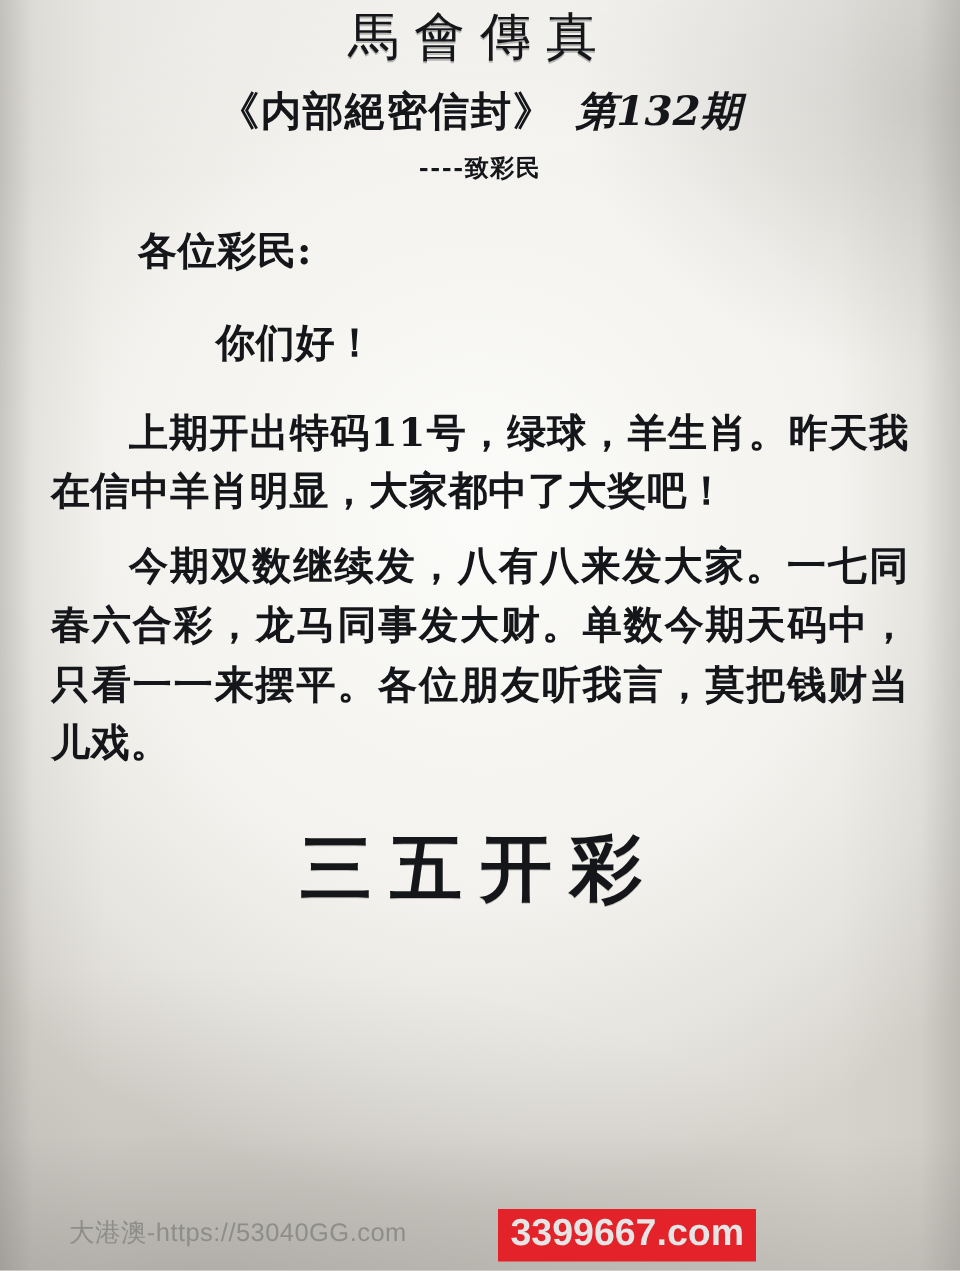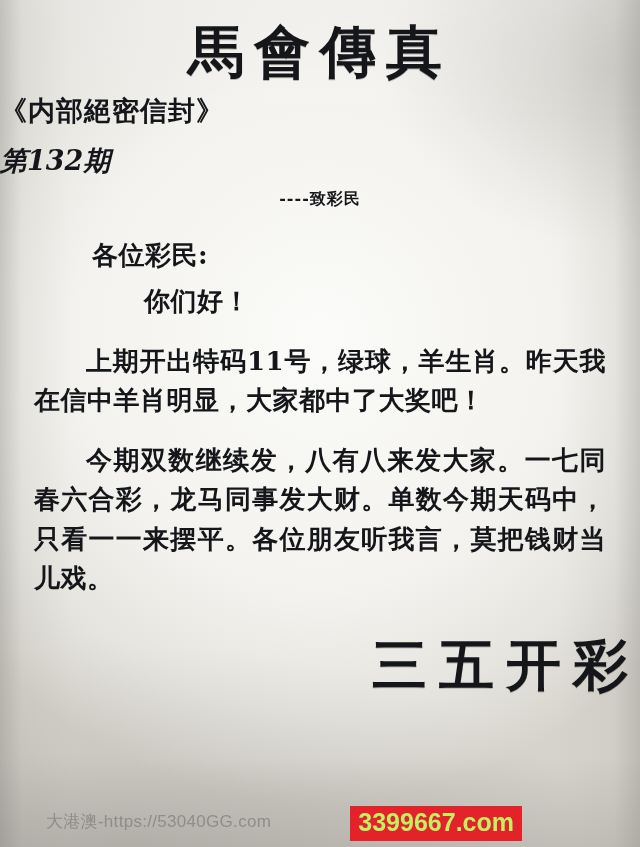--- a/index.html
+++ b/index.html
@@ -47,37 +47,36 @@
     position: relative;
     z-index: 2;
     width: 640px;
     height: 847px;
     color: #14161a;
   }
 
   .title {
     text-align: center;
     font-family: "DejaVu Serif", serif;
-    font-weight: bold;
-    font-size: 56px;
+    font-weight: normal;
+    font-size: 34px;
     letter-spacing: 10px;
-    padding-top: 22px;
+    padding-top: 8px;
     line-height: 1.05;
     text-shadow: 0 1px 0 rgba(0,0,0,0.25);
   }
 
   .subtitle-row {
     display: flex;
     justify-content: center;
     align-items: baseline;
     gap: 14px;
     margin-top: 12px;
     font-family: "DejaVu Serif", serif;
     font-weight: bold;
-    flex-direction: column;
   }
   .subtitle-main {
     font-size: 27px;
     letter-spacing: 1px;
   }
   .issue {
     font-size: 27px;
     letter-spacing: 0px;
     font-style: italic;
   }
@@ -97,35 +96,36 @@
     line-height: 1.52;
     font-family: "DejaVu Serif", serif;
     font-weight: bold;
     letter-spacing: 0.5px;
   }
   .salutation {
     margin-left: 58px;
   }
   .greeting {
     margin-left: 110px;
-    margin-top: 7px;
+    margin-top: 22px;
   }
   .para {
     margin-top: 20px;
     text-indent: 52px;
     text-align: justify;
   }
   .para.p2 {
+    margin-top: 10px;
   }
 
   .big-draw {
-    text-align: right;
-    font-family: "DejaVu Serif", serif;
-    font-weight: bold;
-    font-size: 55px;
+    text-align: center;
+    font-family: "DejaVu Serif", serif;
+    font-weight: bold;
+    font-size: 48px;
     letter-spacing: 12px;
     margin-top: 30px;
     text-shadow: 0 1px 0 rgba(0,0,0,0.2);
   }
 
   .result-line {
     margin: 14px 0 0 52px;
     font-family: "DejaVu Serif", serif;
     font-weight: bold;
     font-size: 21px;
@@ -147,24 +147,24 @@
     position: absolute;
     left: 46px;
     bottom: 14px;
     font-size: 17px;
     color: #8d8d8a;
     font-family: "Liberation Sans", sans-serif;
     letter-spacing: 0.3px;
   }
   .brand {
     position: absolute;
-    right: 6px;
+    right: 24px;
     bottom: 6px;
     background: #e4222a;
-    color: #bef264;
+    color: #e5e5e5;
     font-family: "Liberation Sans", sans-serif;
     font-weight: bold;
     font-size: 25px;
     padding: 2px 8px 4px 8px;
     letter-spacing: 0px;
     line-height: 1.15;
   }
 </style>
 </head>
 <body>

